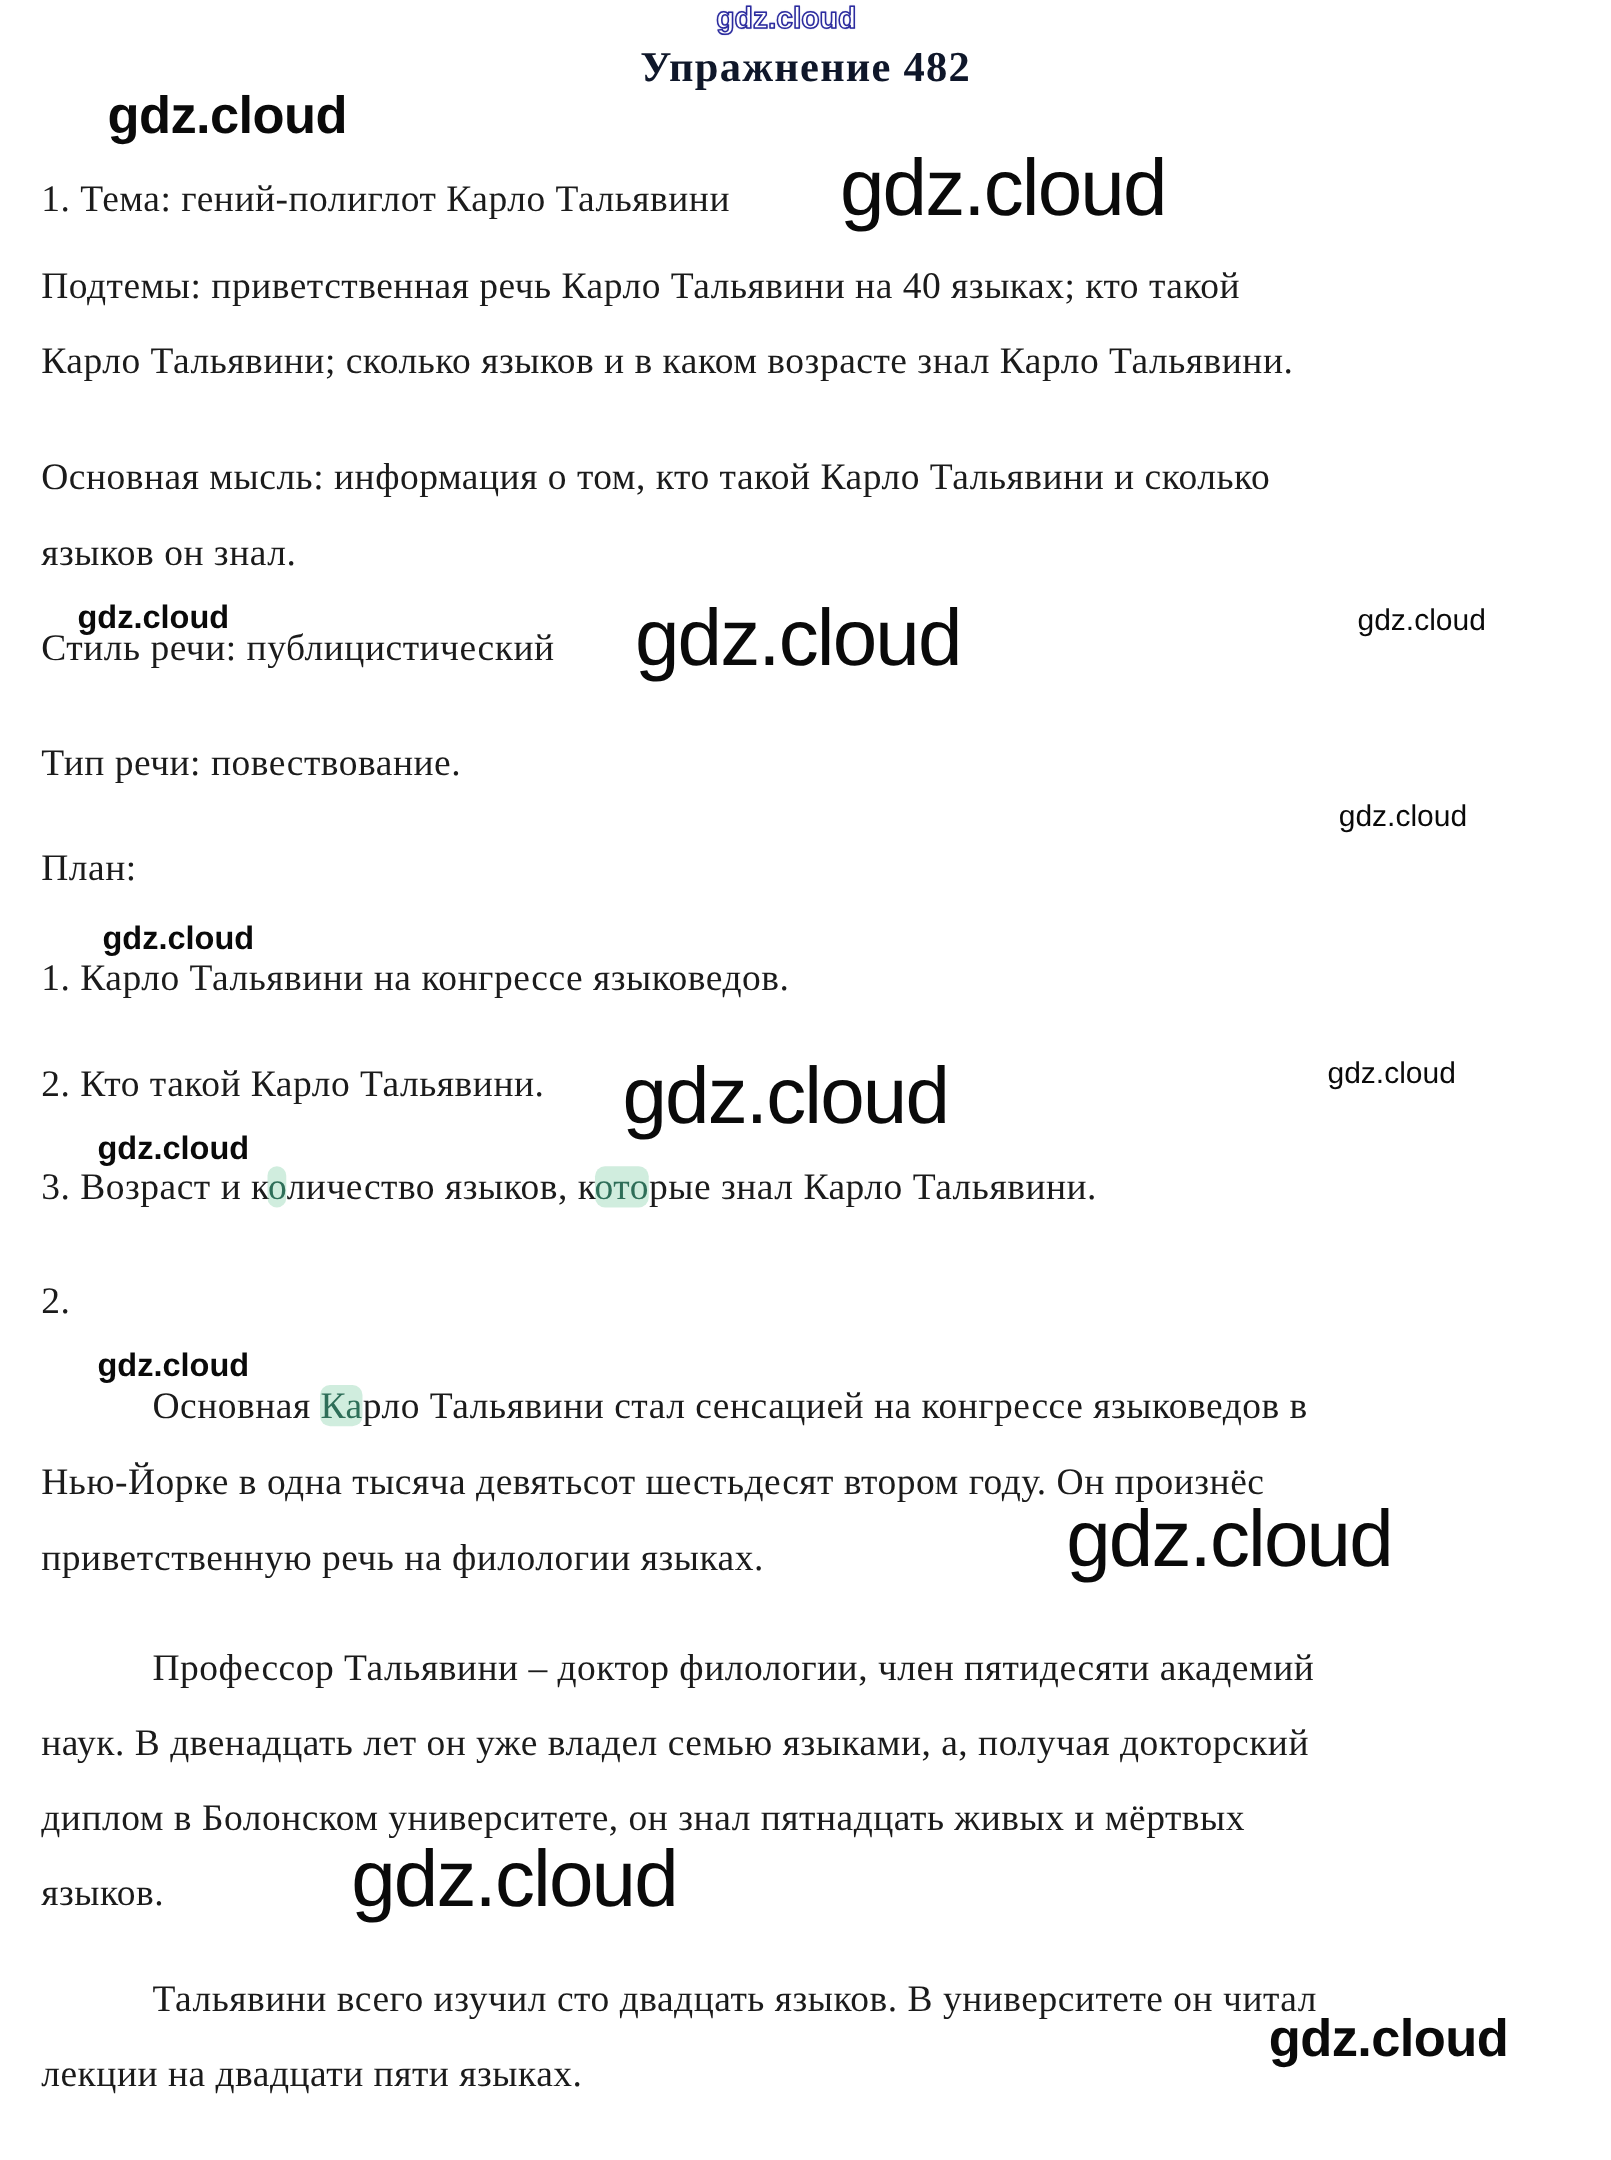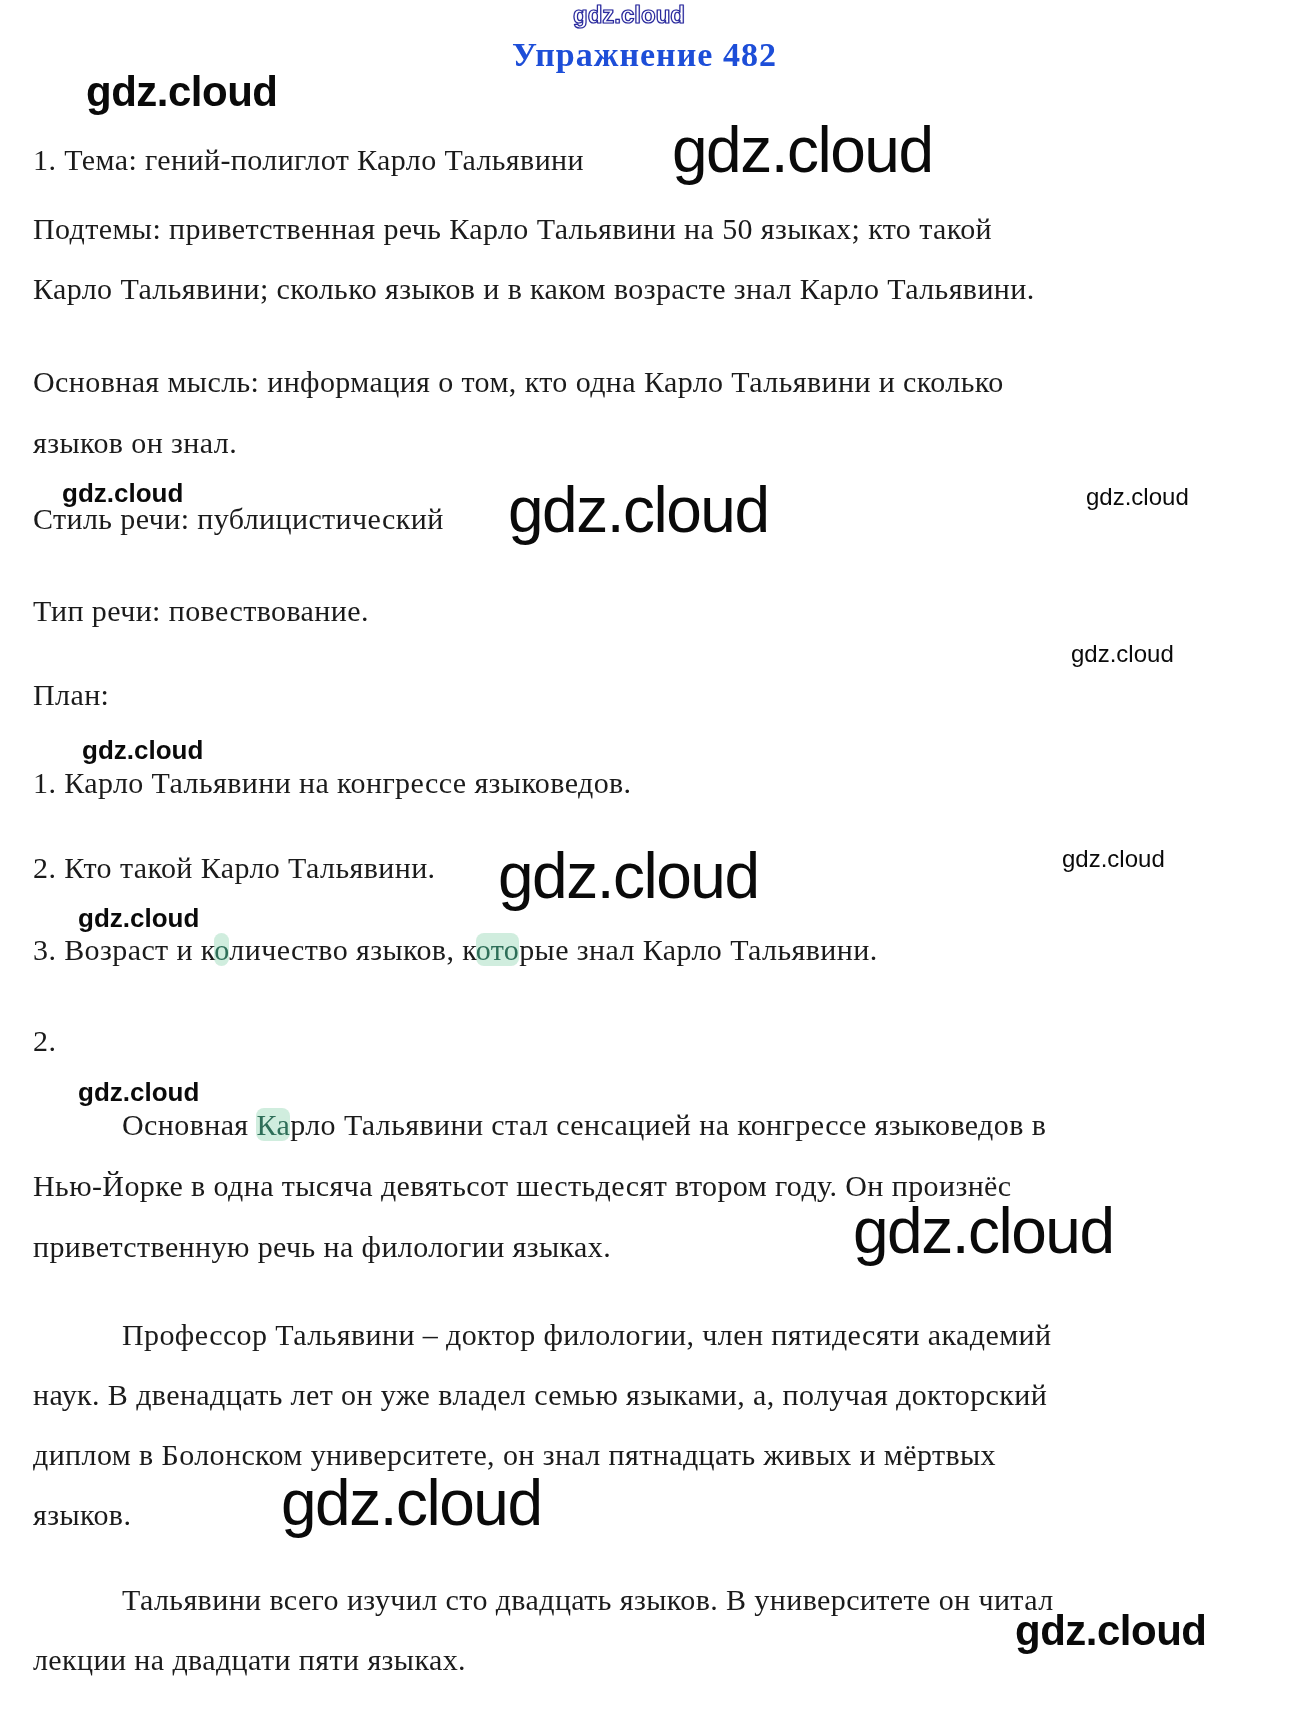--- a/index.html
+++ b/index.html
@@ -5,21 +5,21 @@
   html,body { margin:0; padding:0; background:#ffffff; }
   .page {
     position:relative; width:1289px; height:1728px;
     background:#ffffff; overflow:hidden;
     font-family:"Liberation Serif","DejaVu Serif",serif;
     color:#1b1b1b;
   }
   .title {
     position:absolute; top:36px; left:0; width:100%;
     text-align:center; font-weight:bold; font-size:34px;
-    letter-spacing:1px; color:#1d4ed8;
+    letter-spacing:1px; color:#0f172a;
   }
   .line {
     position:absolute; font-size:30px; white-space:nowrap;
     letter-spacing:0.4px; color:#1b1b1b;
   }
   .hl {
     color:#2e6e58;
     background:rgba(150,214,182,0.45);
     border-radius:8px;
   }
@@ -38,23 +38,23 @@
     text-shadow:0 0 1px #2b2b9e, 0 0 1px #2b2b9e;
   }
 </style>
 </head>
 <body>
 
 <div class="page">
   <div class="title">Упражнение 482</div>
   <div>
       <div class="line" style="left: 33px; top: 123px; margin-top: 20px;">1. Тема: гений-полиглот Карло Тальявини</div>
-      <div class="line" style="left: 33px; top: 212px;">Подтемы: приветственная речь Карло Тальявини на 50 языках; кто такой</div>
+      <div class="line" style="left: 33px; top: 212px;">Подтемы: приветственная речь Карло Тальявини на 40 языках; кто такой</div>
       <div class="line" style="left: 33px; top: 272px;">Карло Тальявини; сколько языков и в каком возрасте знал Карло Тальявини.</div>
-      <div class="line" style="left: 33px; top: 365px;">Основная мысль: информация о том, кто одна Карло Тальявини и сколько</div>
+      <div class="line" style="left: 33px; top: 365px;">Основная мысль: информация о том, кто такой Карло Тальявини и сколько</div>
       <div class="line" style="left: 33px; top: 426px;">языков он знал.</div>
       <div class="line" style="left: 33px; top: 502px;">Стиль речи: публицистический</div>
       <div class="line" style="left: 33px; top: 594px;">Тип речи: повествование.</div>
       <div class="line" style="left: 33px; top: 678px; text-align: right;">План:</div>
       <div class="line" style="left: 33px; top: 766px;">1. Карло Тальявини на конгрессе языковедов.</div>
       <div class="line" style="left: 33px; top: 851px;">2. Кто такой Карло Тальявини.</div>
       <div class="line" style="left: 33px; top: 933px;"><span>3. Возраст и к</span><span class="hl">о</span><span>личество языков, к</span><span class="hl">ото</span><span>рые знал Карло Тальявини.</span></div>
       <div class="line" style="left: 33px; top: 1024px;">2.</div>
       <div class="line" style="left: 122px; top: 1108px;"><span>Основная </span><span class="hl">Ка</span><span>рло Тальявини стал сенсацией на конгрессе языковедов в</span></div>
       <div class="line" style="left: 33px; top: 1169px;">Нью-Йорке в одна тысяча девятьсот шестьдесят втором году. Он произнёс</div>

